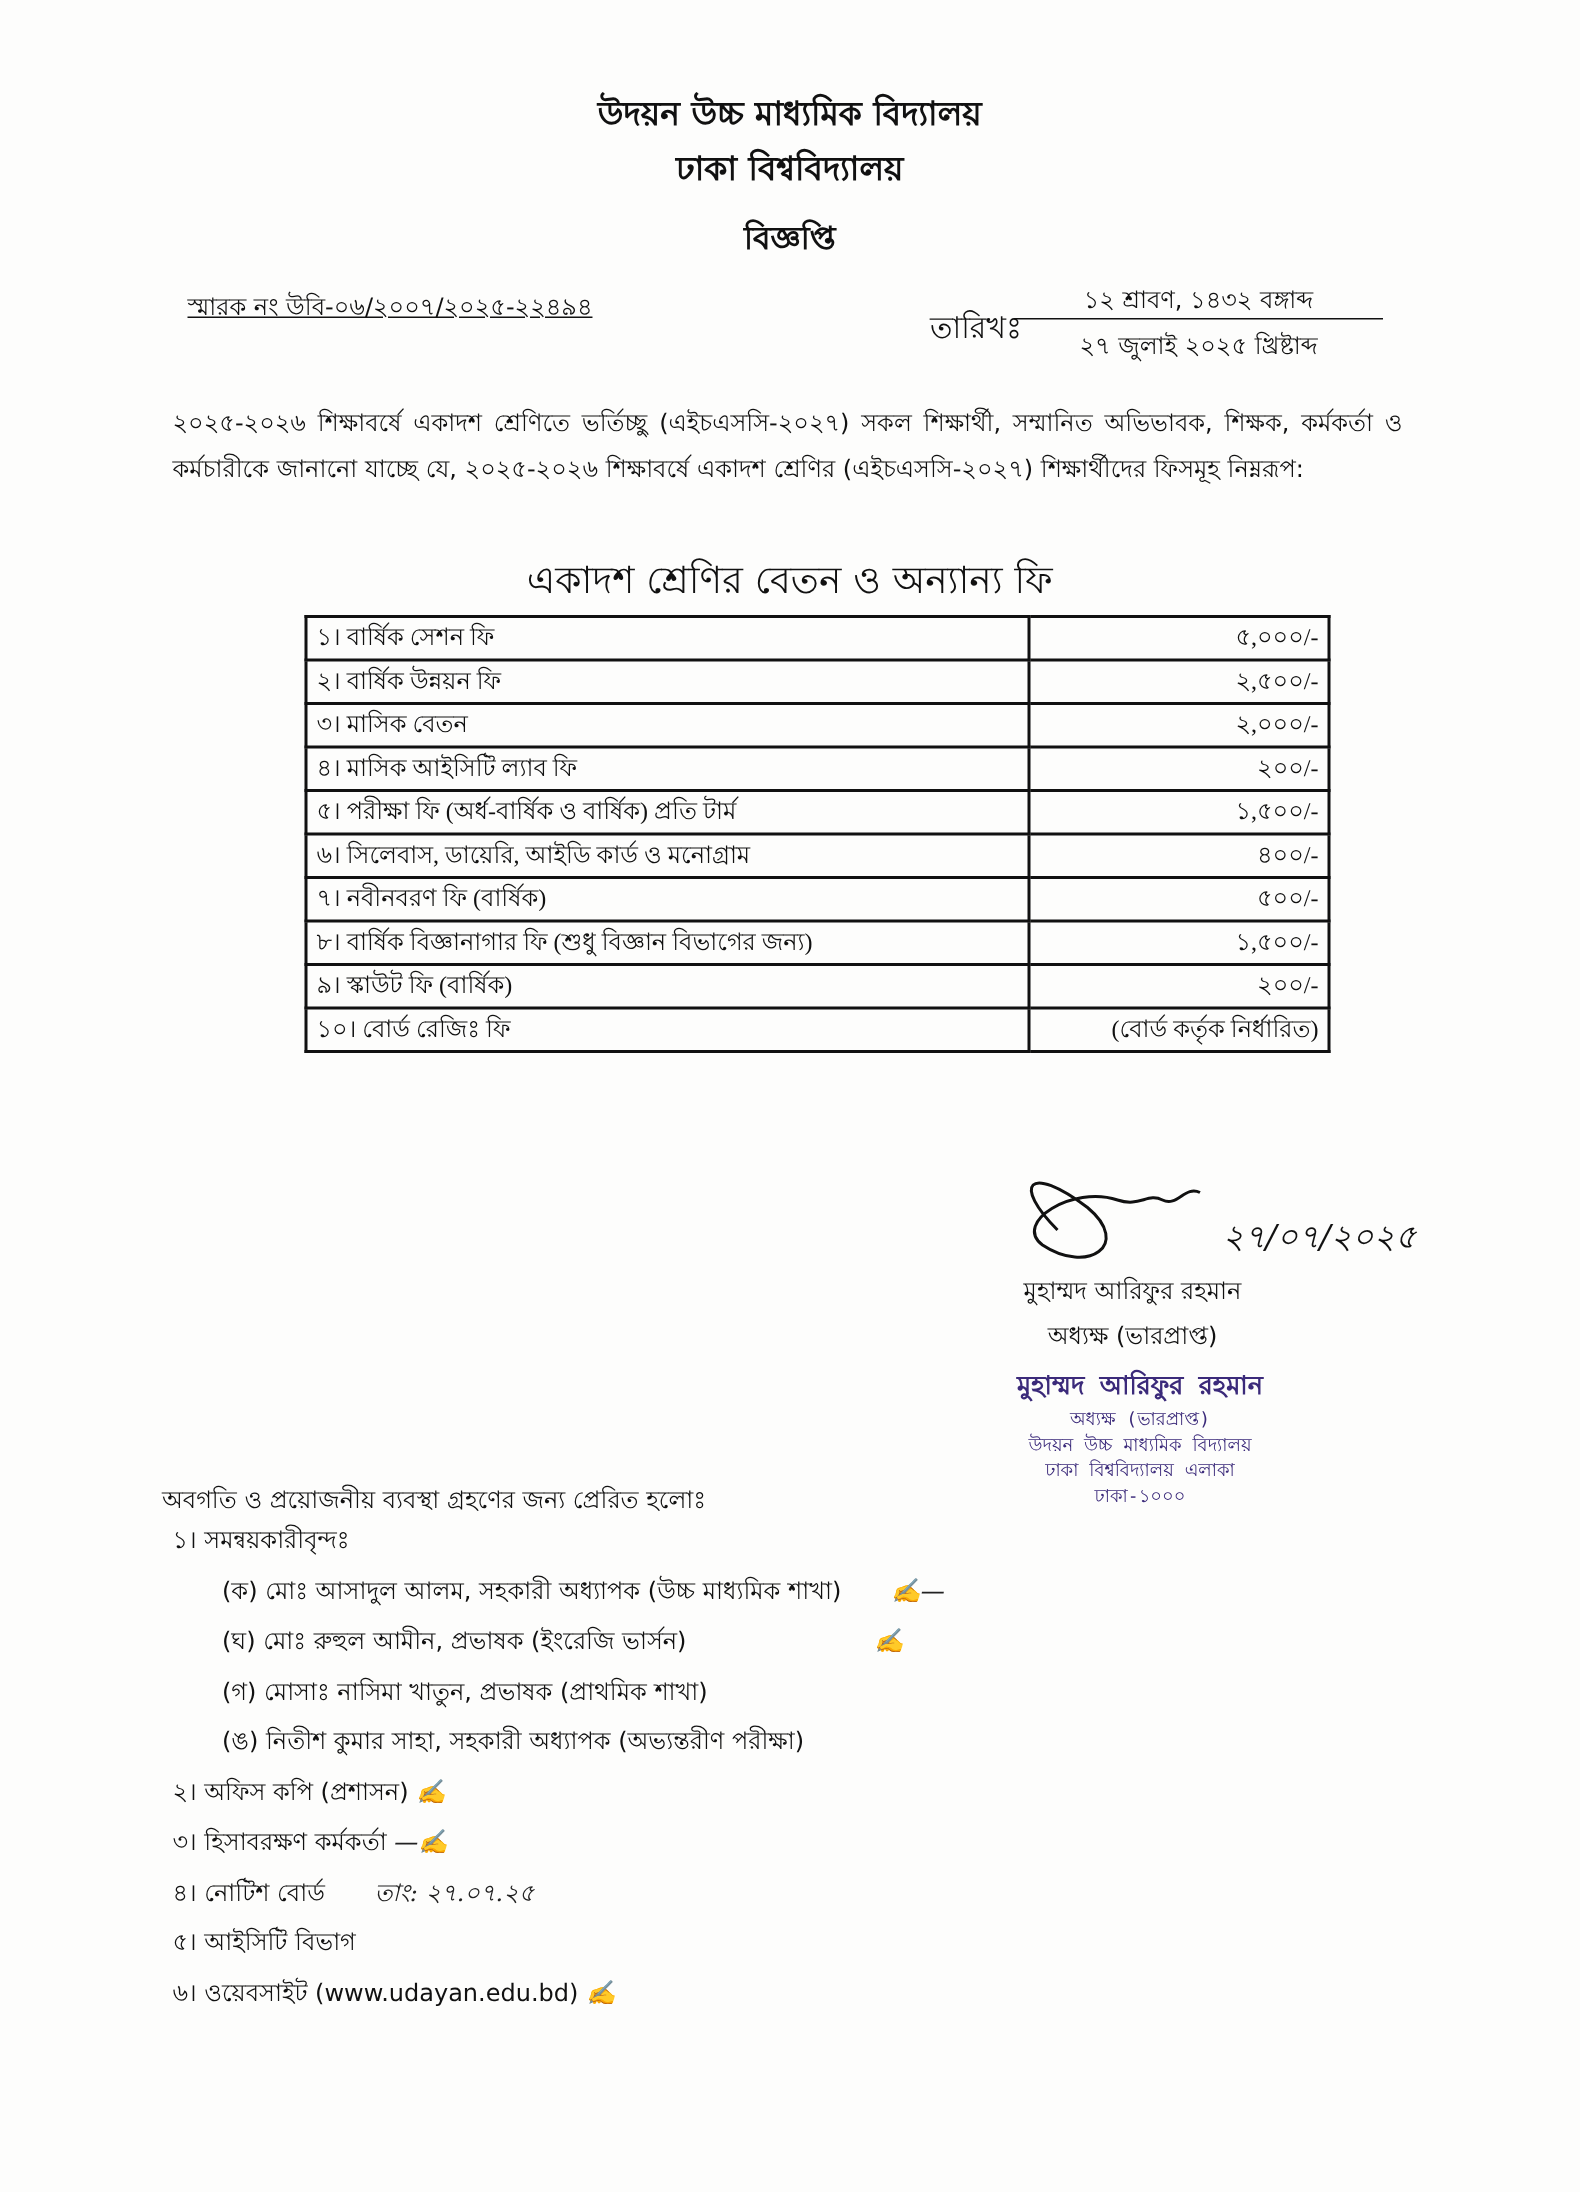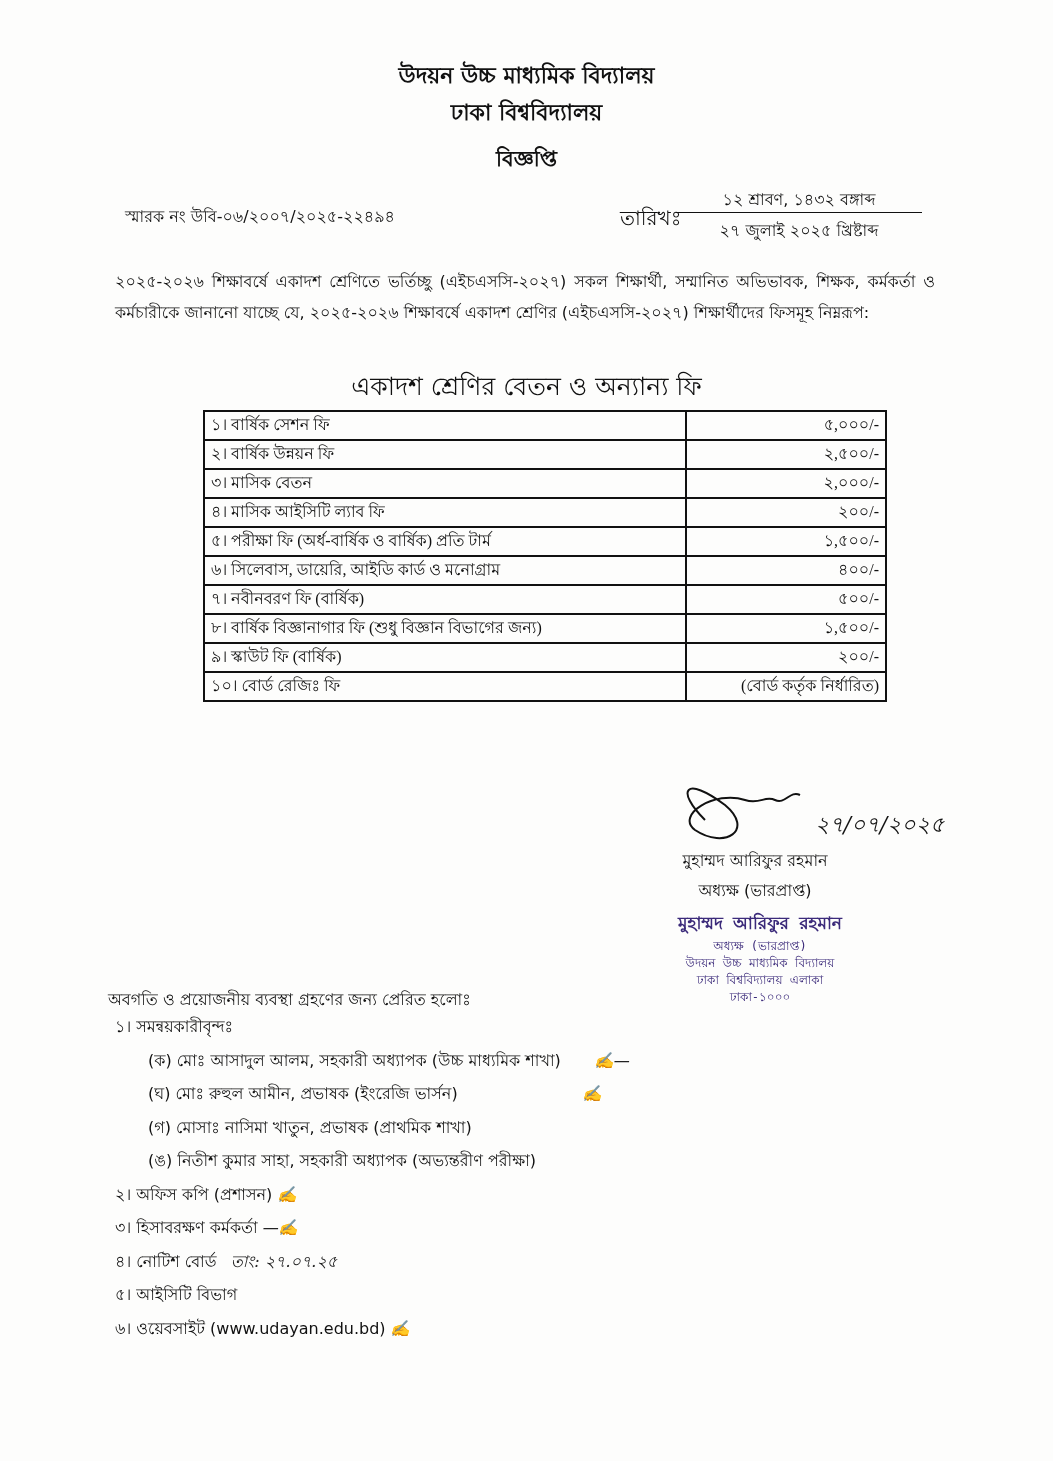--- a/index.html
+++ b/index.html
@@ -5,21 +5,21 @@
   html, body { margin: 0; padding: 0; }
   body {
     width: 1053px; height: 1461px; background: #fdfdfc; position: relative; overflow: hidden;
     font-family: "DejaVu Sans", "Liberation Sans", sans-serif; color: #111;
   }
   .abs { position: absolute; }
   .center { left: 0; right: 0; text-align: center; }
   .hdr1 { top: 58px; font-size: 22px; font-weight: bold; }
   .hdr2 { top: 95px; font-size: 22px; font-weight: bold; }
   .hdr3 { top: 143px; font-size: 21px; font-weight: bold; }
-  .memo { left: 125px; top: 204px; font-size: 16px; }
+  .memo { left: 125px; top: 192px; font-size: 16px; text-decoration: underline; }
   .date-label { left: 620px; top: 203px; font-size: 20px; }
   .date-top { left: 676px; width: 246px; top: 187px; font-size: 16px; text-align: center; }
   .date-line { left: 676px; width: 246px; top: 212px; height: 0; border-top: 1.5px solid #111; }
   .date-bottom { left: 676px; width: 246px; top: 218px; font-size: 16px; text-align: center; }
   .para { left: 115px; width: 820px; top: 266px; font-size: 16px; line-height: 31px; text-align: justify; }
   .fee-title { top: 367px; font-size: 25px; }
   table.fees {
     position: absolute; left: 203px; top: 410px; width: 684px; border-collapse: collapse; font-size: 16px;
   }
   table.fees td { border: 2px solid #111; height: 26px; padding: 0 6px; font-family: Liberation Serif, serif; }
@@ -114,16 +114,16 @@
 
 <div class="abs dist-head">অবগতি ও প্রয়োজনীয় ব্যবস্থা গ্রহণের জন্য প্রেরিত হলোঃ</div>
 <div class="abs dist">
   <div>১। সমন্বয়কারীবৃন্দঃ</div>
   <div class="sub"><span>(ক) মোঃ আসাদুল আলম, সহকারী অধ্যাপক (উচ্চ মাধ্যমিক শাখা)</span> <span class="initial" style="margin-left:28px;">✍—</span></div>
   <div class="sub"><span>(ঘ) মোঃ রুহুল আমীন, প্রভাষক (ইংরেজি ভার্সন)</span> <span class="initial" style="margin-left:120px;">✍</span></div>
   <div class="sub">(গ) মোসাঃ নাসিমা খাতুন, প্রভাষক (প্রাথমিক শাখা)</div>
   <div class="sub">(ঙ) নিতীশ কুমার সাহা, সহকারী অধ্যাপক (অভ্যন্তরীণ পরীক্ষা)</div>
   <div><span>২। অফিস কপি (প্রশাসন)</span> <span class="initial">✍</span></div>
   <div><span>৩। হিসাবরক্ষণ কর্মকর্তা</span> <span class="initial">—✍</span></div>
-  <div><span>৪। নোটিশ বোর্ড</span> <span class="initial" style="margin-left:9px;">তাং: ২৭.০৭.২৫</span></div>
+  <div><span>৪। নোটিশ বোর্ড</span> <span class="initial" style="margin-left:28px;">তাং: ২৭.০৭.২৫</span></div>
   <div>৫। আইসিটি বিভাগ</div>
   <div><span>৬। ওয়েবসাইট (www.udayan.edu.bd)</span> <span class="initial">✍</span></div>
 </div>
 
 </body></html>

